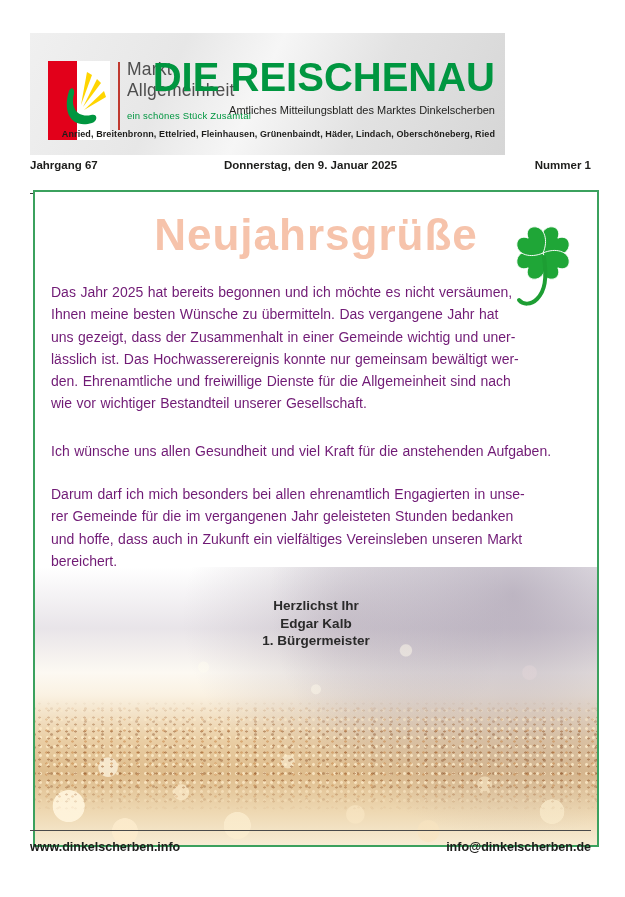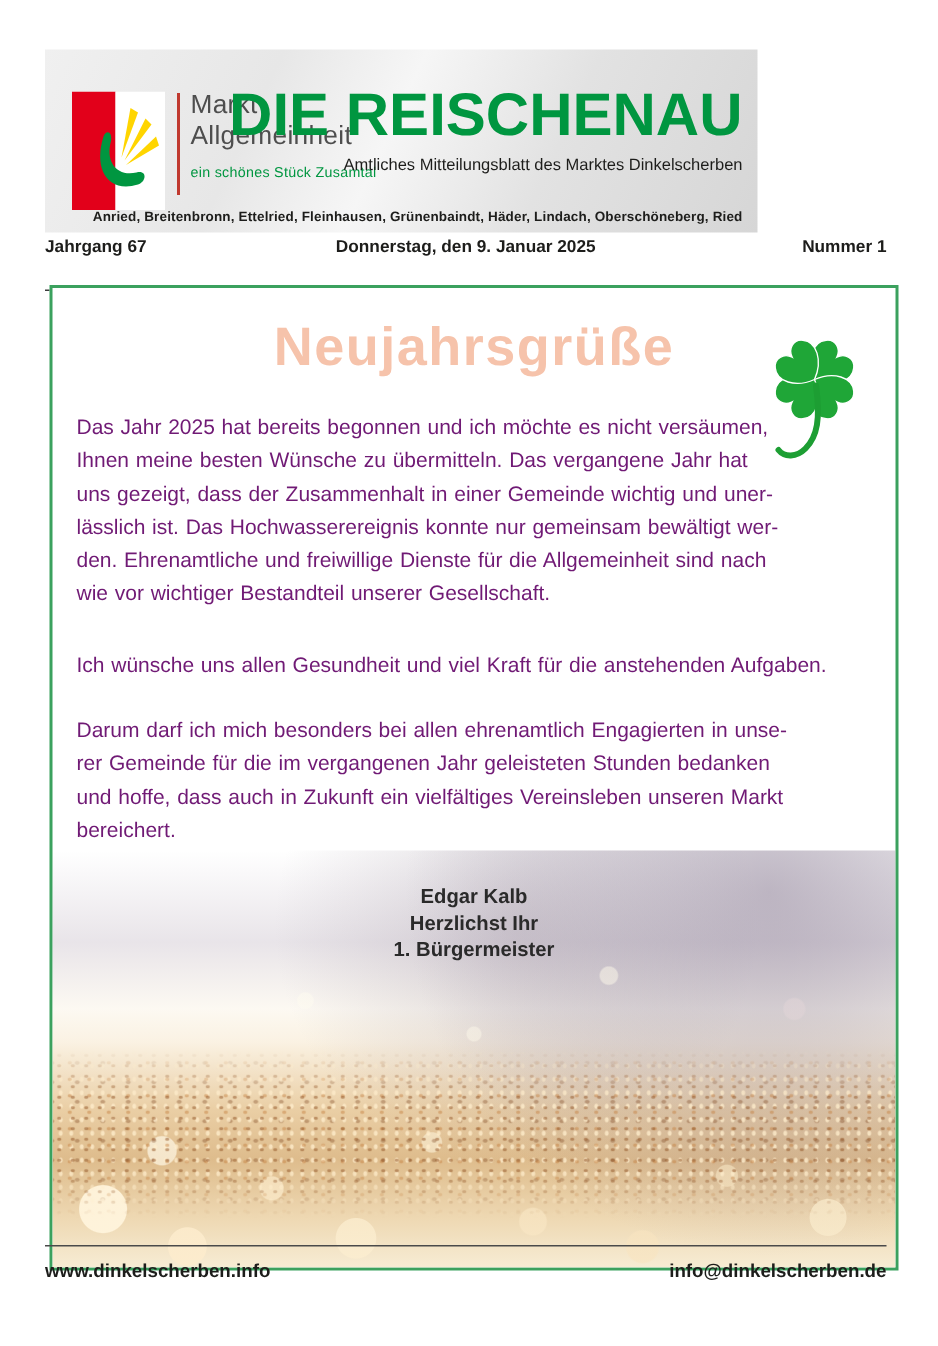--- a/index.html
+++ b/index.html
@@ -13,21 +13,21 @@
     background:linear-gradient(115deg,#f0f0f0 0%,#e7e7e7 30%,#f6f6f6 48%,#e2e2e2 70%,#d6d6d6 100%);
   }
   .logo-mark{position:absolute;left:18px;top:28px;width:62px;height:79px;}
   .logo-divider{position:absolute;left:88px;top:29px;width:2px;height:68px;background:#c0392f;}
   .logo-word{position:absolute;left:97px;top:26px;line-height:21px;}
   .logo-name{font-size:17.5px;color:#4e4e4e;letter-spacing:.2px;}
   .logo-tagline{font-size:9.5px;color:#009640;margin-top:4px;letter-spacing:.2px;}
   .mast{position:absolute;right:10px;top:24px;text-align:right;}
   .mast-title{font-size:40px;font-weight:bold;color:#009640;line-height:1;letter-spacing:0;}
   .mast-sub{font-size:11px;font-weight:normal;color:#1d1d1b;margin-top:7px;}
-  .mast-districts{font-size:9px;font-weight:bold;color:#1d1d1b;margin-top:23px;letter-spacing:.1px;}
+  .mast-districts{font-size:9px;font-weight:bold;color:#1d1d1b;margin-top:13px;letter-spacing:.1px;}
   
   .issue-row{
     position:absolute;left:30px;top:159px;width:561px;display:flex;
     font-size:11.5px;font-weight:bold;color:#1d1d1b;
     border-bottom:1.5px solid #3c3c3c;padding-bottom:22px;
   }
   .issue-row .cell{flex:1;}
   .issue-row .c{text-align:center;}
   .issue-row .r{text-align:right;}
   
@@ -69,21 +69,21 @@
       radial-gradient(rgba(196,126,62,.45) 1px, transparent 1.7px),
       radial-gradient(rgba(255,238,205,.75) 1px, transparent 1.6px),
       radial-gradient(rgba(120,62,25,.35) 1.2px, transparent 2px);
     background-size:9px 7px,13px 11px,7px 9px,17px 13px;
     background-position:0 0,5px 3px,2px 6px,8px 2px;
     -webkit-mask-image:linear-gradient(to bottom,transparent,#000 28%,#000 72%,transparent);
     mask-image:linear-gradient(to bottom,transparent,#000 28%,#000 72%,transparent);
   }
   .card-content{position:relative;z-index:1;height:100%;}
   .article-title{
-    text-align:center;padding-top:18px;font-size:36px;font-weight:bold;
+    text-align:center;padding-top:18px;font-size:44px;font-weight:bold;
     color:#f6c3ab;letter-spacing:1px;
   }
   .clover{position:absolute;right:24px;top:30px;width:62px;height:96px;}
   .salutation{margin:30px 16px 0;font-size:14.5px;font-weight:bold;color:#1d1d1b;}
   .para{margin:21px 16px 0;font-size:14px;line-height:22.3px;color:#701a75;
     white-space:pre-line;word-spacing:.6px;}
   .closing{margin-top:25px;}
   .signature{margin-top:25px;text-align:center;font-size:13.5px;font-weight:bold;
     color:#2a2a2a;line-height:17.5px;}
   
@@ -149,22 +149,22 @@
 uns gezeigt, dass der Zusammenhalt in einer Gemeinde wichtig und uner-
 lässlich ist. Das Hochwasserereignis konnte nur gemeinsam bewältigt wer-
 den. Ehrenamtliche und freiwillige Dienste für die Allgemeinheit sind nach
 wie vor wichtiger Bestandteil unserer Gesellschaft.</div>
       <div class="para closing">Ich wünsche uns allen Gesundheit und viel Kraft für die anstehenden Aufgaben.</div>
       <div class="para">Darum darf ich mich besonders bei allen ehrenamtlich Engagierten in unse-
 rer Gemeinde für die im vergangenen Jahr geleisteten Stunden bedanken
 und hoffe, dass auch in Zukunft ein vielfältiges Vereinsleben unseren Markt
 bereichert.</div>
       <div class="signature">
+        <div>Herzlichst Ihr</div>
         <div>Edgar Kalb</div>
-        <div>Herzlichst Ihr</div>
         <div>1. Bürgermeister</div>
       </div>
     </div>
   </div>
 
   <div class="footer">
     <a href="#">www.dinkelscherben.info</a>
     <a href="#">info@dinkelscherben.de</a>
   </div>
 

